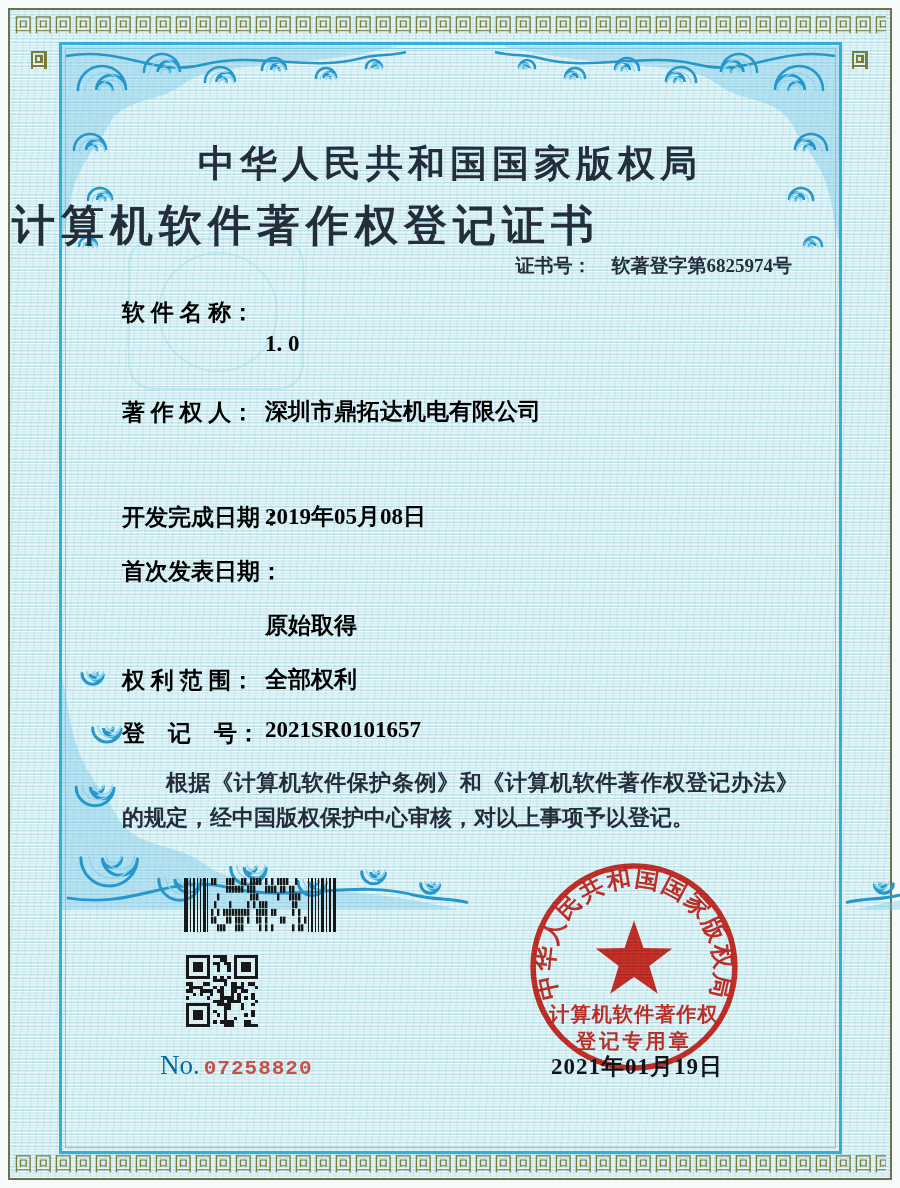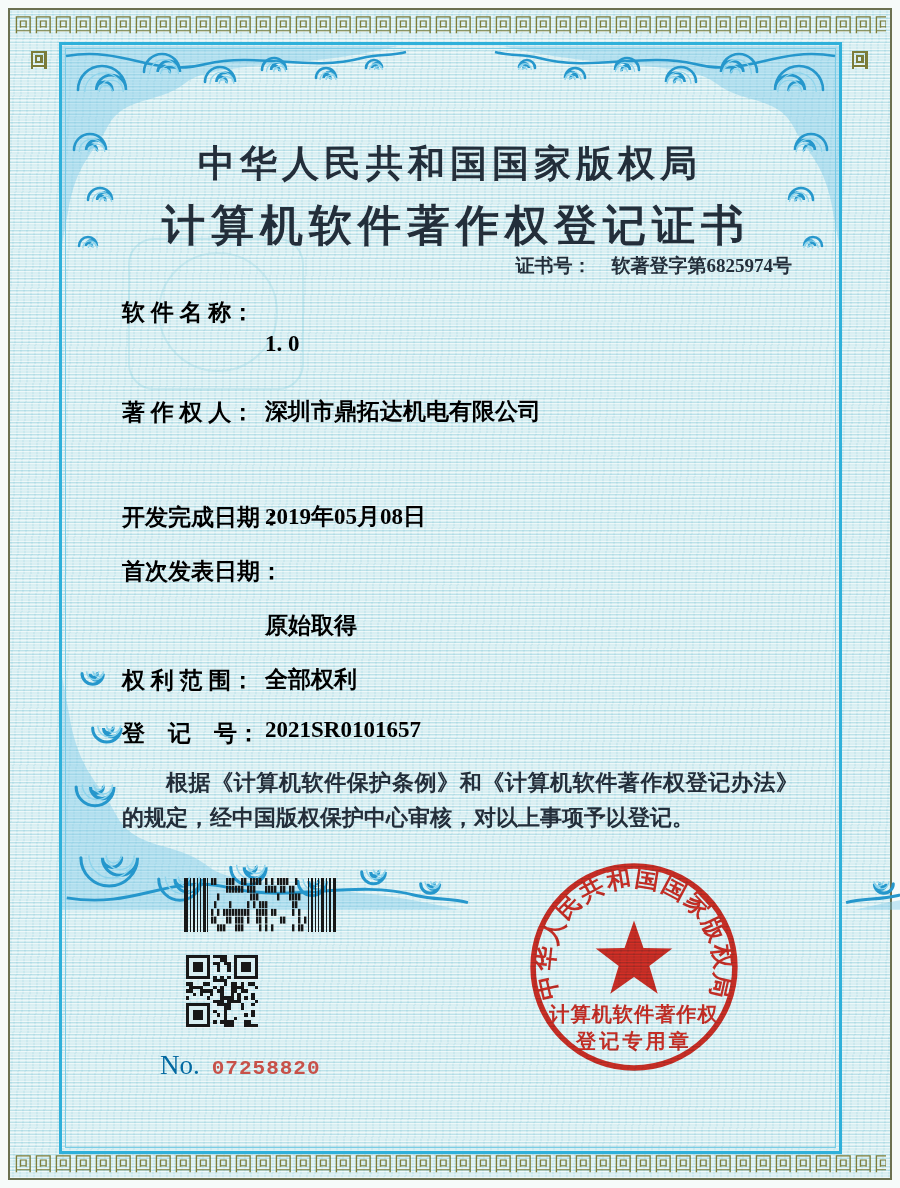--- a/index.html
+++ b/index.html
@@ -42,38 +42,38 @@
   .corner.br { right:61px; bottom:36px; transform:scale(-1.18,-1.18); transform-origin:right top; }
   
   .emboss { position:absolute; left:128px; top:238px; width:176px; height:152px;
     border:2px solid rgba(135,208,224,.55); border-radius:26px; opacity:.55; z-index:0; }
   .emboss::before { content:""; position:absolute; left:28px; top:12px; width:116px; height:116px;
     border-radius:50%; border:2px solid rgba(135,208,224,.5); }
   
   .txt { position:absolute; z-index:2; color:#232e3a; }
   .authority { top:139px; left:0; right:0; text-align:center;
     font-size:37px; font-weight:bold; letter-spacing:5px; }
-  .cert-title { top:197px; left:12px; right:0; text-align:center;
+  .cert-title { top:197px; left:12px; right:0; text-align:left;
     font-size:43px; font-weight:bold; letter-spacing:6px; }
   .certno { top:253px; right:108px; font-size:19px; font-weight:bold; }
   .certno .gap { display:inline-block; width:20px; }
   .label { position:absolute; left:122px; font-size:23px; font-weight:bold; white-space:pre; }
   .value { position:absolute; left:265px; font-size:23px; font-weight:bold; white-space:pre; }
   .statement { position:absolute; left:122px; width:676px; top:765px;
     font-size:22px; font-weight:bold; line-height:35px; text-align:justify;
     text-indent:2em; color:#232e3a; z-index:2; }
   .barcode { position:absolute; left:184px; top:878px; z-index:2; }
   .qrcode { position:absolute; left:186px; top:955px; z-index:2; }
   .seal { position:absolute; left:523px; top:856px; z-index:3; mix-blend-mode:multiply; opacity:.95; }
   .issue-date { position:absolute; left:551px; top:1051px; font-size:23px; font-weight:bold;
     color:#101418; z-index:4; letter-spacing:1px; }
   .serial { position:absolute; left:160px; top:1050px; z-index:2; }
   .serial .no { font-size:27px; color:#0369a1; font-weight:normal; }
   .serial .num { font-family:"Liberation Mono","DejaVu Sans Mono",monospace;
-    font-size:21px; color:#c75149; letter-spacing:1px; margin-left:12px; font-weight:bold; }
+    font-size:21px; color:#c75149; letter-spacing:1px; margin-left:4px; font-weight:bold; }
 </style>
 </head>
 <body>
 
 <div class="page">
   <div class="paper"></div>
 
   <div class="outer-line"></div>
   <div class="meander h top">回回回回回回回回回回回回回回回回回回回回回回回回回回回回回回回回回回回回回回回回回回回回回回回回回回回回回回回回回回回回</div>
   <div class="meander h bot">回回回回回回回回回回回回回回回回回回回回回回回回回回回回回回回回回回回回回回回回回回回回回回回回回回回回回回回回回回回回</div>
@@ -444,17 +444,18 @@
     </defs>
     <circle cx="110" cy="110" r="100" fill="none" stroke="#e2251b" stroke-width="5.5"></circle>
     <text font-family="Liberation Sans, DejaVu Sans, sans-serif" font-size="24" font-weight="bold" fill="#e2251b" letter-spacing="2">
       <textPath href="#sealArc" startOffset="50%" text-anchor="middle">中华人民共和国国家版权局</textPath>
     </text>
     <polygon fill="#e2251b" points="110,64 119.4,91.1 148,91.6 125.2,108.9 133.5,136.4 110,120 86.5,136.4 94.8,108.9 72,91.6 100.6,91.1"></polygon>
     <text x="110" y="164" text-anchor="middle" font-family="Liberation Sans, DejaVu Sans, sans-serif" font-size="20" font-weight="bold" fill="#e2251b" letter-spacing="1">计算机软件著作权</text>
     <text x="110" y="190" text-anchor="middle" font-family="Liberation Sans, DejaVu Sans, sans-serif" font-size="20" font-weight="bold" fill="#e2251b" letter-spacing="3">登记专用章</text>
   </svg>
 
+  <div class="issue-date">2021年01月19日</div>
 
   <div class="serial">
     <span class="no">No.</span><span class="num">07258820</span>
   </div>
 </div>
 
 </body></html>

